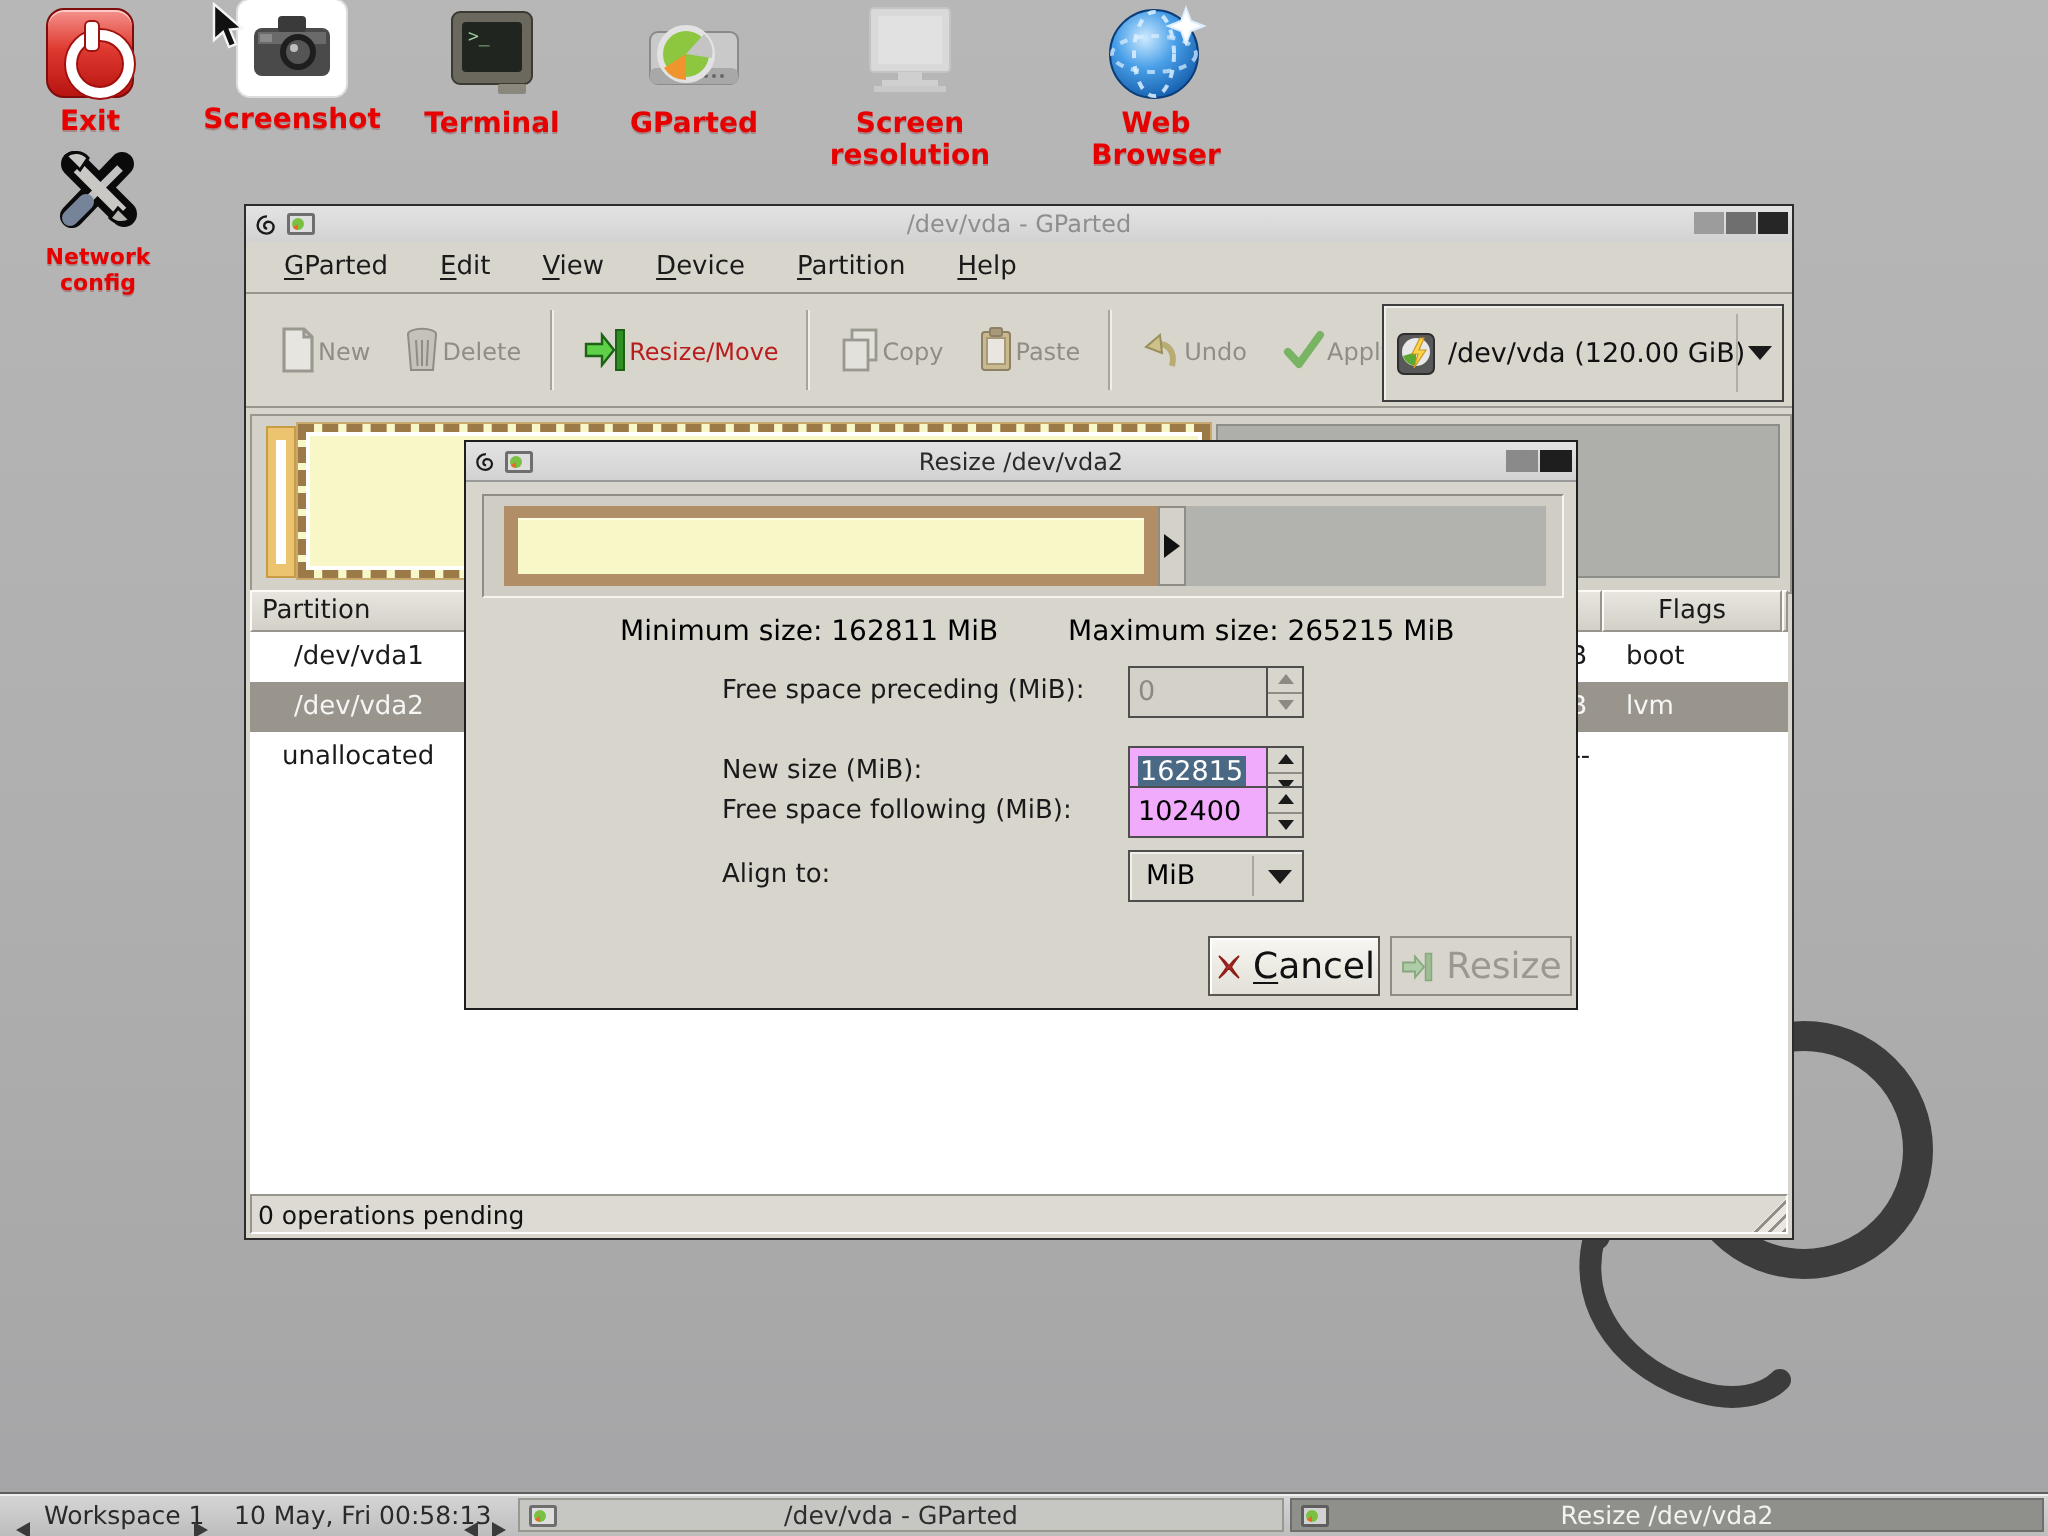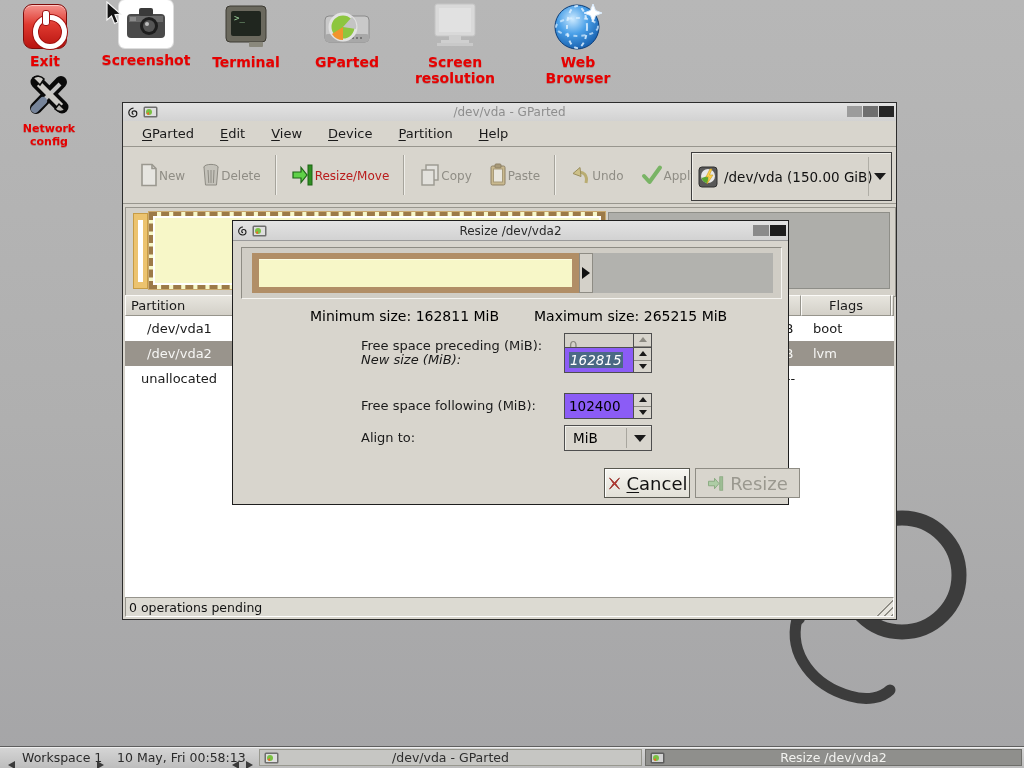--- a/index.html
+++ b/index.html
@@ -87,21 +87,21 @@
                   box-shadow:inset 0 1px 0 #fdfde2;}
   .rw-handle{position:absolute;left:337px;top:5px;width:14px;height:40px;background:#d4d1c9;
              border:1px solid #8e8c84;box-sizing:border-box;display:flex;align-items:center;
              justify-content:center;}
   .rw-handle i{width:0;height:0;border-top:6px solid transparent;border-bottom:6px solid transparent;
                border-left:8px solid #111;}
   .rw-gray{position:absolute;left:351px;top:5px;width:180px;height:40px;background:#b2b2ae;}
   .mm-label{position:absolute;font-size:14px;color:#000000;}
   .field-row{position:absolute;left:0;width:100%;height:26px;padding-left:32px;}
   .field-label{position:absolute;left:128px;font-size:13px;color:#1a1a1a;line-height:26px;}
-  .spinbox{position:absolute;left:331px;top:0;width:88px;height:26px;background:#8b5cf6;
+  .spinbox{position:absolute;left:331px;top:0;width:88px;height:26px;background:#f0abfc;
            border:1px solid #4e4e4e;box-sizing:border-box;font-size:13.5px;line-height:24px;}
   .spinbox .spin-value{margin-left:4px;}
   .spinbox.disabled{background:#d4d1c9;}
   .spinbox.disabled .spin-value{color:#8c8a82;}
   .spin-col{position:absolute;right:0;top:0;bottom:0;width:17px;border-left:1px solid #4e4e4e;
             display:flex;flex-direction:column;}
   .spin-half{flex:1;display:flex;align-items:center;justify-content:center;background:#d8d5cd;}
   .spin-half.up{border-bottom:1px solid #8e8c84;}
   .tri-up{width:0;height:0;border-left:4px solid transparent;border-right:4px solid transparent;
           border-bottom:5px solid #1a1a1a;}
@@ -113,21 +113,21 @@
   .combo{position:absolute;left:331px;top:0;width:88px;height:26px;background:#d8d5cd;
          border:1px solid #4e4e4e;box-sizing:border-box;font-size:13.5px;line-height:24px;
          box-shadow:inset 1px 1px 0 #f0efe9;}
   .combo .ctext{margin-left:8px;}
   .combo .csep{position:absolute;right:24px;top:2px;bottom:2px;width:1px;background:#a8a69e;}
   .combo .dd-arrow{position:absolute;right:5px;top:9px;}
   .dlg-btn{position:absolute;top:247px;height:30px;display:flex;align-items:center;
            justify-content:center;font-size:18px;box-sizing:border-box;}
   .dlg-btn.cancel{left:371px;width:86px;background:linear-gradient(#f7f6f1,#e2e0d7);
                   border:1px solid #585850;box-shadow:inset 1px 1px 0 #fff;color:#111;}
-  .dlg-btn.resize{left:462px;width:105px;background:#d8d5cd;border:1px solid #8e8c84;color:#9a988f;}
+  .dlg-btn.resize{left:462px;width:91px;background:#d8d5cd;border:1px solid #8e8c84;color:#9a988f;}
   .dlg-btn svg{margin-right:5px;}
   
   .taskbar{position:absolute;left:0;bottom:0;width:1024px;height:21px;
            background:linear-gradient(#d6d6d6,#bdbdbd);border-top:1px solid #5e5e5e;
            box-shadow:inset 0 1px 0 #efefef;z-index:30;font-size:12.5px;color:#2a2a2a;}
   .tb-item{position:absolute;top:0;height:39px;line-height:21px;white-space:nowrap;}
   .arr-l{width:0;height:0;border-top:4px solid transparent;border-bottom:4px solid transparent;
          border-right:7px solid #3a3a3a;display:inline-block;}
   .arr-r{width:0;height:0;border-top:4px solid transparent;border-bottom:4px solid transparent;
          border-left:7px solid #3a3a3a;display:inline-block;}
@@ -335,21 +335,21 @@
       <span class="tlabel">Apply</span>
     </div>
 
     <div class="device-combo">
       <svg width="20" height="22" viewBox="0 0 20 22" style="margin-left:6px;">
         <rect x="1" y="1" width="18" height="20" rx="3" fill="#585858" stroke="#2e2e2e"></rect>
         <circle cx="10" cy="10" r="7" fill="#e8e8e8"></circle>
         <path d="M10 10 L3.5 12 A7 7 0 0 0 10 17 Z" fill="#5aa832"></path>
         <polygon points="12,3 8,11 11,11 9,18 15,9 11.5,9 14,3" fill="#ffd24a" stroke="#c79a1e" stroke-width="0.6"></polygon>
       </svg>
-      <span class="dtext">/dev/vda  (150.00 GiB)</span>
+      <span class="dtext">/dev/vda  (120.00 GiB)</span>
       <div class="combo-sep"></div>
       <div class="dd-arrow"></div>
     </div>
   </div>
 
   <div class="pv-frame" style="left:2px;top:104px;width:769px;height:88px;">
     <div class="pv-vda1" style="left:7px;top:5px;width:13px;height:74px;">
         <div class="inner"></div>
       </div>
     <div class="pv-vda2" style="left:23px;top:4px;width:456px;height:77px;"></div>
@@ -426,21 +426,21 @@
         <div class="spin-half up">
             <i class="tri-up"></i>
           </div>
         <div class="spin-half">
             <i class="tri-down"></i>
           </div>
       </div>
     </div>
   </div>
 
-  <div class="field-row" style="top:126px;font-style:italic;">
+  <div class="field-row" style="top:152px;">
     <span class="field-label">New size (MiB):</span>
     <div class="spinbox">
       <span class="spin-value sel">162815</span>
       <div class="spin-col">
         <div class="spin-half up">
             <i class="tri-up"></i>
           </div>
         <div class="spin-half">
             <i class="tri-down"></i>
           </div>

